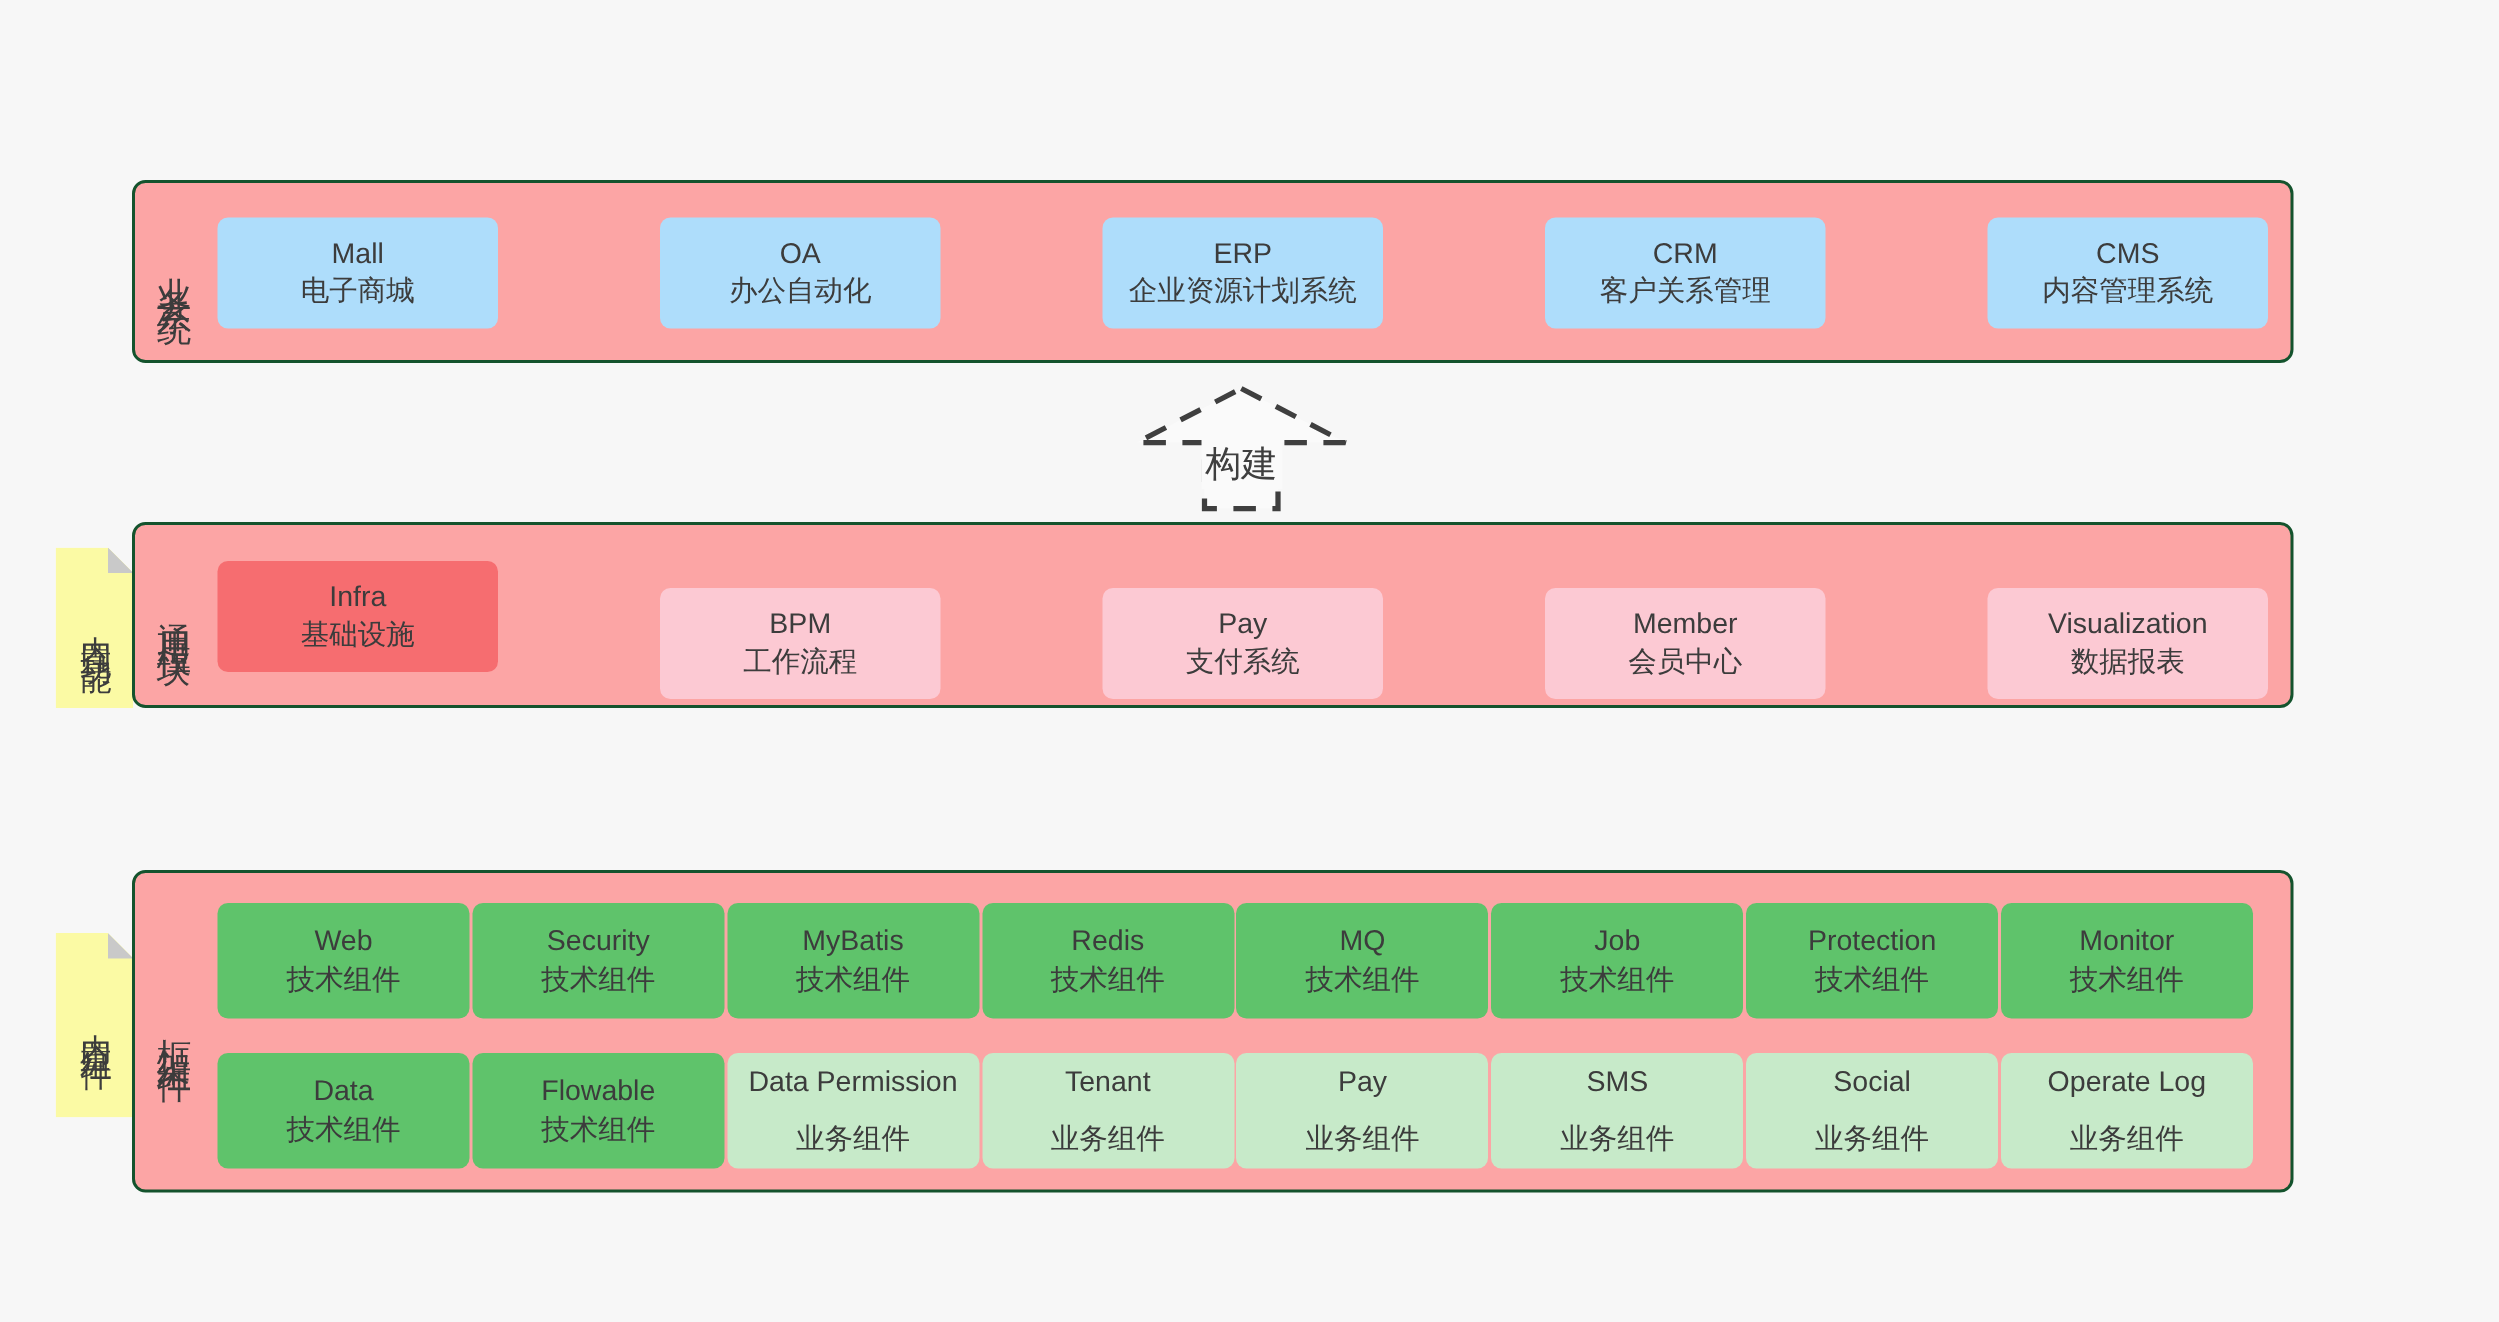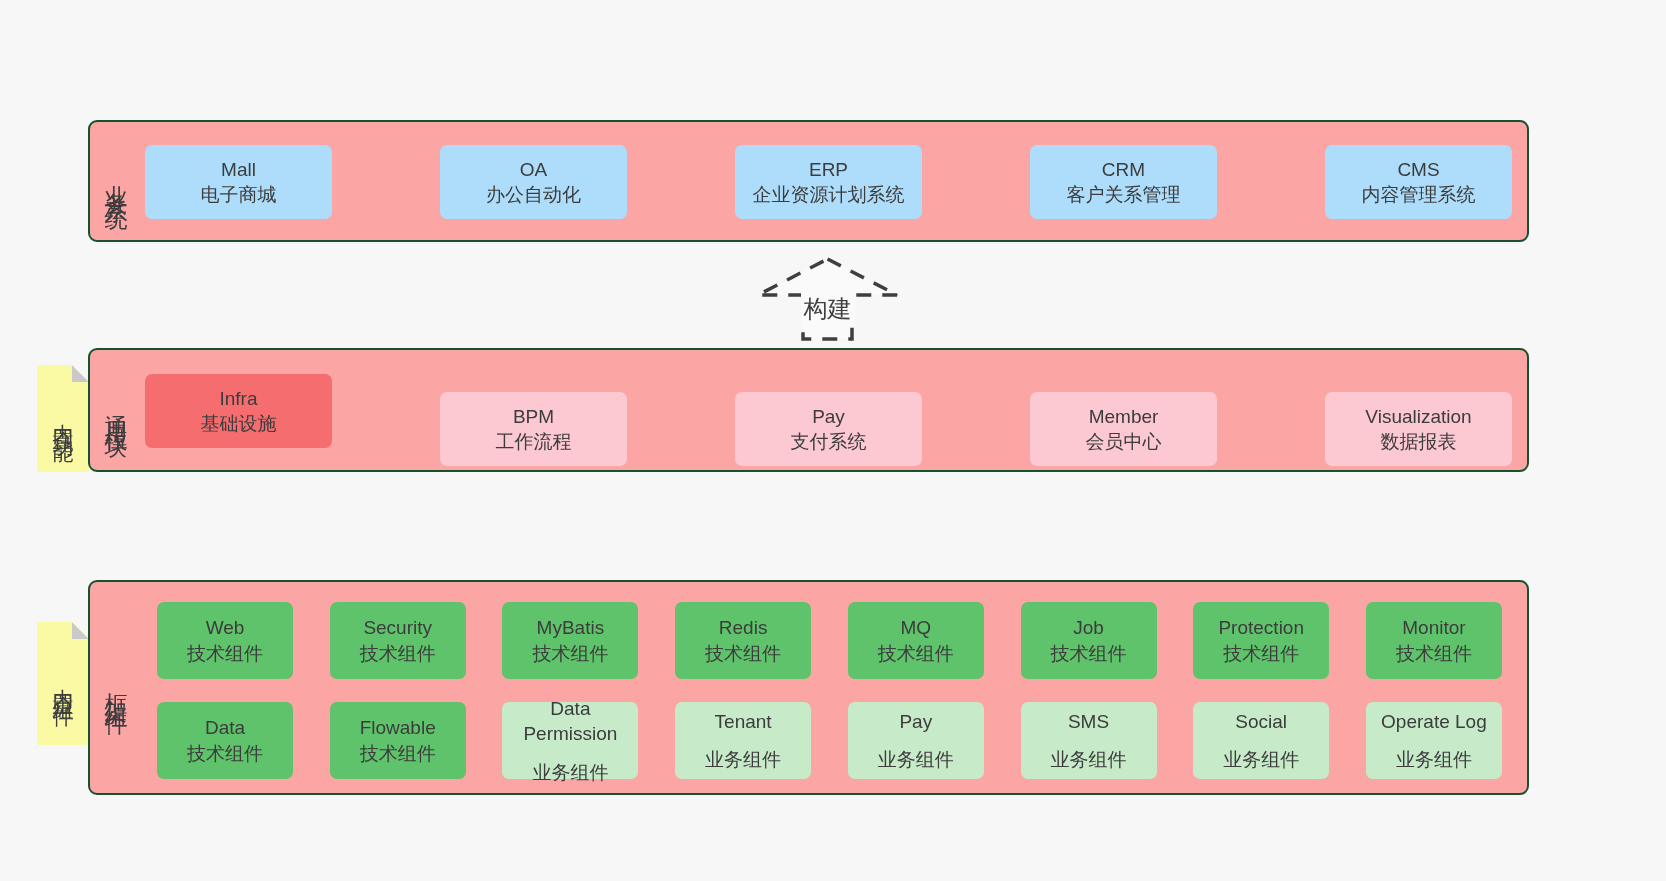--- a/index.html
+++ b/index.html
@@ -51,21 +51,21 @@
     border-radius: 7px;
     display: flex;
     flex-direction: column;
     align-items: center;
     justify-content: center;
     text-align: center;
     font-size: 19px;
     line-height: 1.32;
   }
   .box-wide  { width: 187px; height: 74px; }
-  .box-small { width: 136px; height: 77px; margin-left: 12px; }
+  .box-small { width: 168px; height: 77px; }
   .blue        { background: #aeddfb; }
   .red         { background: #f66d70; }
   .pink        { background: #fcc9d3; margin-top: 18px; }
   .green       { background: #5fc36b; }
   .green-light { background: #c7eac9; gap: 13px; }
 
   
   .note {
     position: absolute;
     left: 37px;

